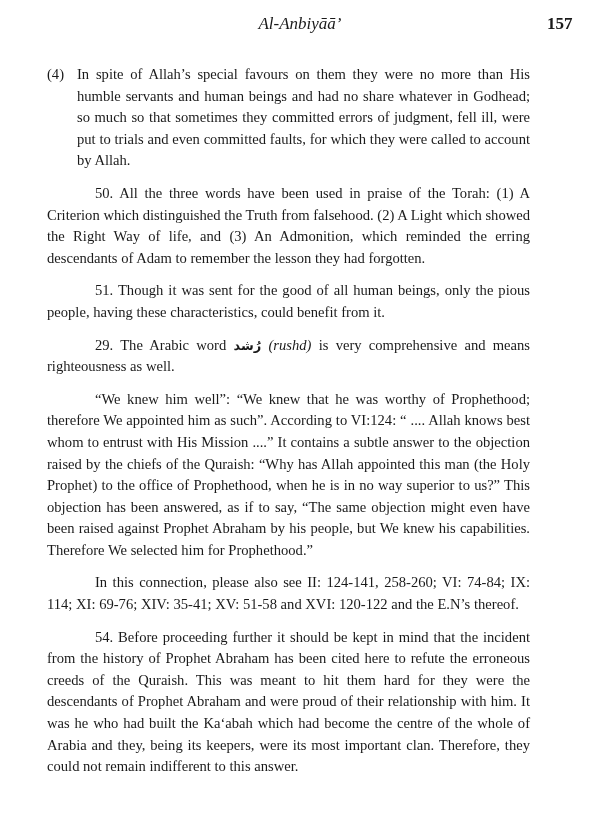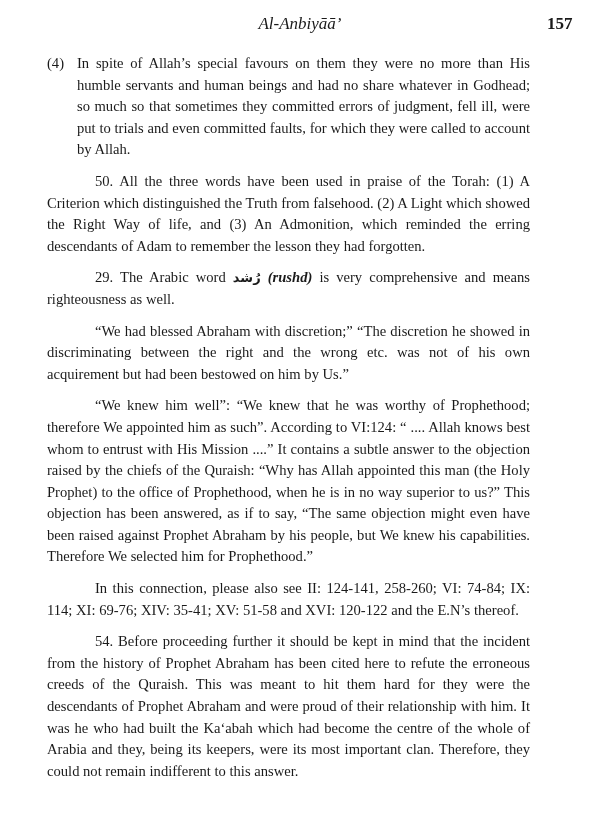--- a/index.html
+++ b/index.html
@@ -16,41 +16,41 @@
     position: absolute; left: 0; width: 600px; text-align: center; top: 0;
     font-style: italic; font-size: 17px;
   }
   .page-number {
     position: absolute; left: 503px; top: 0; font-weight: bold; font-size: 17px; margin-left: 44px;
   }
   .body-text {
     position: absolute; left: 47px; top: 53px; width: 483px;
     font-size: 14.6px; line-height: 21.6px; text-align: justify;
   }
-  .para { margin: 0 0 10px 0; text-indent: 48px; }
+  .para { margin: 11px 0 10px 0; text-indent: 48px; }
   .para.hanging { padding-left: 30px; text-indent: -30px; margin-bottom: 10px; }
   .para.hanging .num { display: inline-block; width: 30px; text-indent: 0; }
   .arabic { font-family: "DejaVu Sans", sans-serif; font-size: 13px; direction: rtl; unicode-bidi: isolate; font-weight: bold; }
-  .translit { font-style: italic; font-weight: bold; }
+  .translit { font-style: italic; }
 </style>
 </head>
 <body>
 
 <div class="page">
   <div class="header">
     <div class="running-title">Al-Anbiyāā’</div>
     <div class="page-number">157</div>
   </div>
 
   <div class="body-text">
     <p class="para hanging"><span class="num">(4)</span><span>In spite of Allah’s special favours on them they were no more than His humble servants and human beings and had no share whatever in Godhead; so much so that sometimes they committed errors of judgment, fell ill, were put to trials and even committed faults, for which they were called to account by Allah.</span></p>
 
     <p class="para">50. All the three words have been used in praise of the Torah: (1) A Criterion which distinguished the Truth from falsehood. (2) A Light which showed the Right Way of life, and (3) An Admonition, which reminded the erring descendants of Adam to remember the lesson they had forgotten.</p>
+    <p class="para">51. Though it was sent for the good of all human beings, only the pious people, having these characteristics, could benefit from it.</p>
 
     <p class="para"><span>29. The Arabic word </span><span class="arabic">رُشد</span> <span class="translit">(rushd)</span><span> is very comprehensive and means righteousness as well.</span></p>
 
-    <p class="para">“We had blessed Abraham with discretion;” “The discretion he showed in discriminating between the right and the wrong etc. was not of his own acquirement but had been bestowed on him by Us.”</p>
     <p class="para">“We knew him well”: “We knew that he was worthy of Prophethood; therefore We appointed him as such”. According to VI:124: “ .... Allah knows best whom to entrust with His Mission ....” It contains a subtle answer to the objection raised by the chiefs of the Quraish: “Why has Allah appointed this man (the Holy Prophet) to the office of Prophethood, when he is in no way superior to us?” This objection has been answered, as if to say, “The same objection might even have been raised against Prophet Abraham by his people, but We knew his capabilities. Therefore We selected him for Prophethood.”</p>
     <p class="para">In this connection, please also see II: 124-141, 258-260; VI: 74-84; IX: 114; XI: 69-76; XIV: 35-41; XV: 51-58 and XVI: 120-122 and the E.N’s thereof.</p>
     <p class="para">54. Before proceeding further it should be kept in mind that the incident from the history of Prophet Abraham has been cited here to refute the erroneous creeds of the Quraish. This was meant to hit them hard for they were the descendants of Prophet Abraham and were proud of their relationship with him. It was he who had built the Ka‘abah which had become the centre of the whole of Arabia and they, being its keepers, were its most important clan. Therefore, they could not remain indifferent to this answer.</p>
 
   </div>
 </div>
 
 </body></html>

